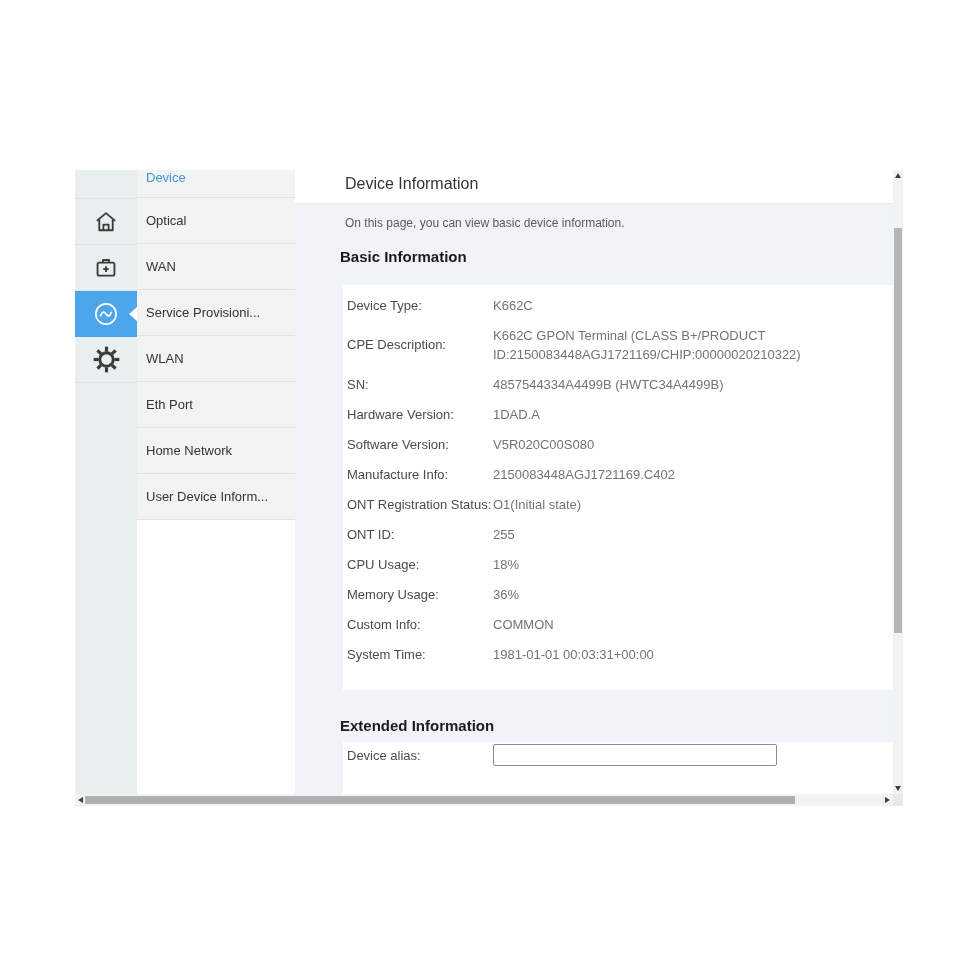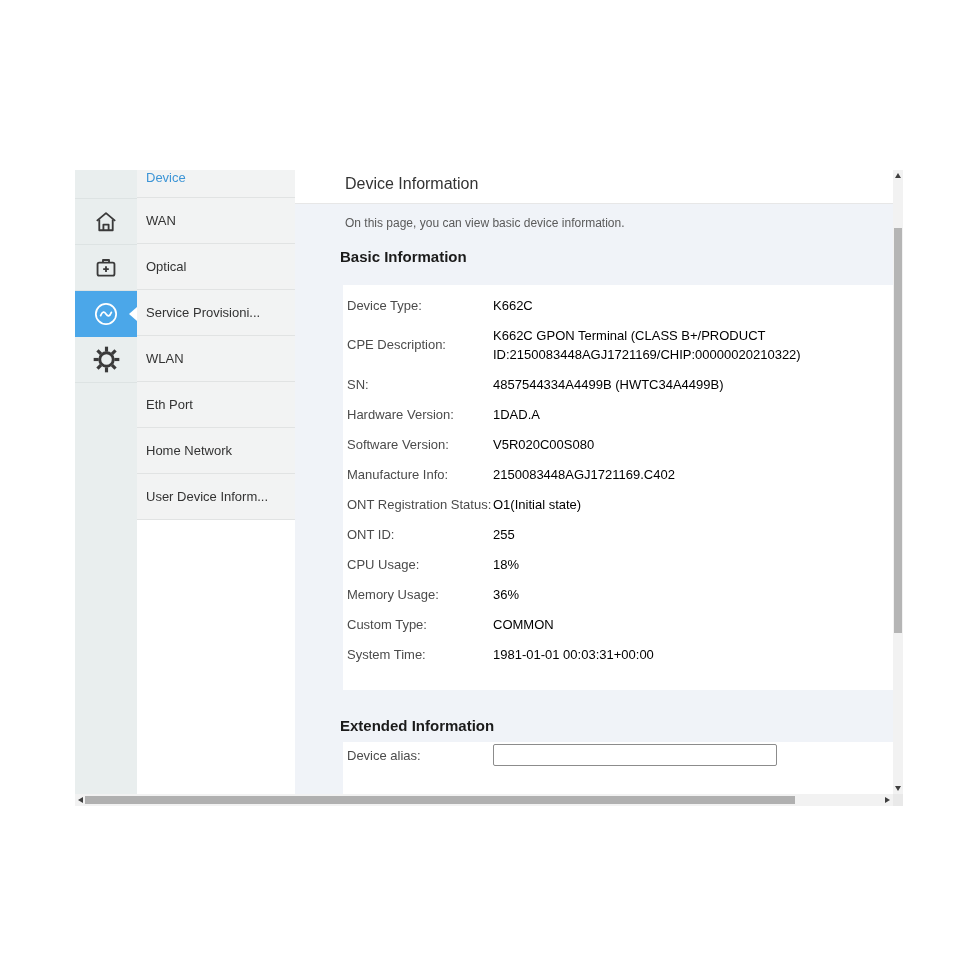--- a/index.html
+++ b/index.html
@@ -33,21 +33,21 @@
   .page-desc{position:absolute;left:50px;top:46px;font-size:12px;color:#5a5a5a;}
   .sec-heading{position:absolute;font-size:15px;font-weight:bold;color:#1b1b1b;}
   .basic-heading{left:45px;top:78px;}
   .ext-heading{left:45px;top:547px;}
   .card{position:absolute;left:48px;right:0;background:#ffffff;}
   .basic-card{top:115px;height:405px;padding-top:5px;box-sizing:border-box;overflow:hidden;}
   .ext-card{top:572px;height:52px;}
   .kv-row{display:flex;align-items:center;padding:5.5px 0;}
   .kv-label{width:150px;padding-left:4px;box-sizing:border-box;font-size:13px;color:#4b4b4b;
             line-height:19px;flex-shrink:0;}
-  .kv-value{font-size:13px;color:#000000;line-height:19px;max-width:398px;word-break:break-word;}
+  .kv-value{font-size:13px;color:#737373;line-height:19px;max-width:398px;word-break:break-word;}
   .ext-row{display:flex;align-items:center;padding-top:2px;}
   .alias-input{margin-left:0;width:274px;height:20px;border:1px solid #8c8c8c;border-radius:2px;
                background:#fff;font-size:13px;padding:0 4px;box-sizing:content-box;outline:none;}
 
   
   .v-scroll{position:absolute;left:818px;top:0;width:10px;height:624px;background:#f2f2f2;}
   .v-thumb{position:absolute;left:1px;top:58px;width:8px;height:405px;background:#b5b5b5;cursor:pointer;}
   .h-scroll{position:absolute;left:0;top:624px;width:818px;height:12px;background:#f2f2f2;}
   .h-thumb{position:absolute;left:10px;top:2px;width:710px;height:8px;background:#b0b0b0;cursor:pointer;}
   .corner{position:absolute;left:818px;top:624px;width:10px;height:12px;background:#e9e9e9;}
@@ -119,25 +119,25 @@
       </div>
     </div>
 
     <div class="menu-col">
 
         <div class="menu-item selected partial">
           <span class="mi-label">Device</span>
         </div>
 
         <div class="menu-item">
+          <span class="mi-label">Optical</span>
+        </div>
+
+        <div class="menu-item">
           <span class="mi-label">WAN</span>
-        </div>
-
-        <div class="menu-item">
-          <span class="mi-label">Optical</span>
         </div>
 
         <div class="menu-item">
           <span class="mi-label">Service Provisioni...</span>
         </div>
 
         <div class="menu-item">
           <span class="mi-label">WLAN</span>
         </div>
 
@@ -208,21 +208,21 @@
             <div class="kv-label">CPU Usage:</div>
             <div class="kv-value">18%</div>
           </div>
 
           <div class="kv-row">
             <div class="kv-label">Memory Usage:</div>
             <div class="kv-value">36%</div>
           </div>
 
           <div class="kv-row">
-            <div class="kv-label">Custom Type:</div>
+            <div class="kv-label">Custom Info:</div>
             <div class="kv-value">COMMON</div>
           </div>
 
           <div class="kv-row">
             <div class="kv-label">System Time:</div>
             <div class="kv-value">1981-01-01 00:03:31+00:00</div>
           </div>
 
       </div>
 

